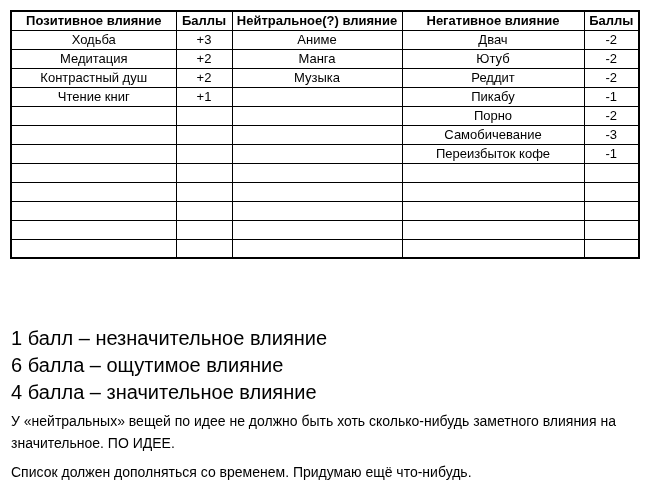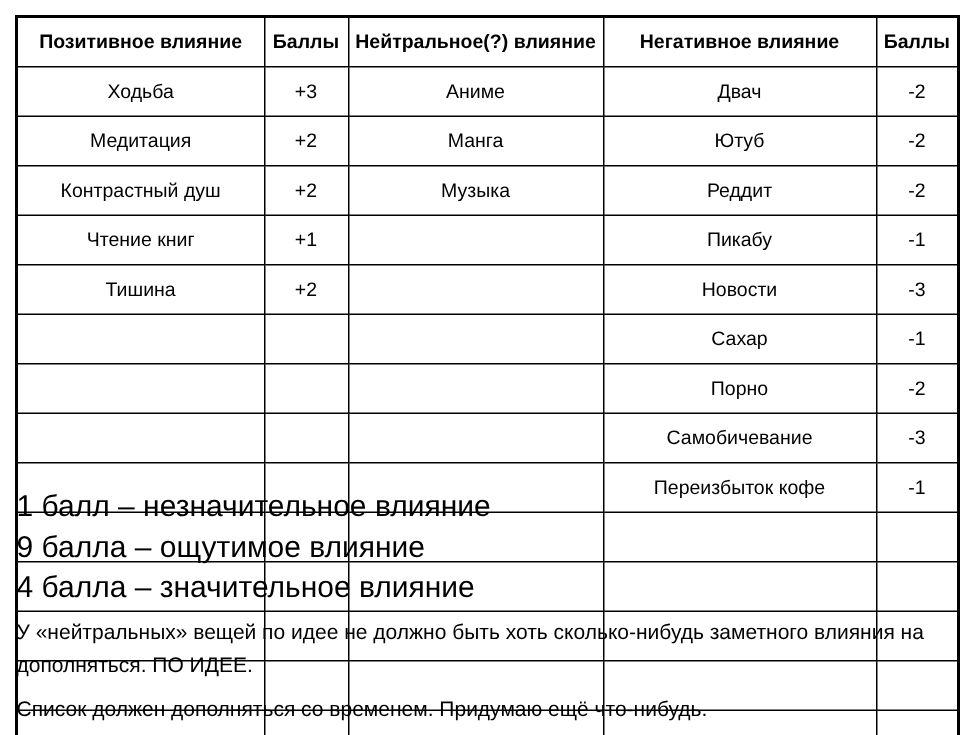--- a/index.html
+++ b/index.html
@@ -23,21 +23,21 @@
     border: 1px solid #000000;
     text-align: center;
     vertical-align: middle;
     padding: 0 2px;
     font-size: 13px;
     line-height: 15px;
     white-space: nowrap;
     overflow: hidden;
   }
   .doc-table th { font-weight: bold; }
-  .doc-table tr { height: 33px; }
+  .doc-table tr { height: 19px; }
   col.c1 { width: 165px; }
   col.c2 { width: 56px; }
   col.c3 { width: 170px; }
   col.c4 { width: 182px; }
   col.c5 { width: 55px; }
 
   .legend {
     position: absolute;
     left: 11px; top: 325px;
     font-size: 20px;
@@ -95,34 +95,20 @@
         <td>-2</td>
       </tr>
       <tr>
         <td>Чтение книг</td>
         <td>+1</td>
         <td></td>
         <td>Пикабу</td>
         <td>-1</td>
       </tr>
       <tr>
-        <td>Тишина</td>
-        <td>+2</td>
-        <td></td>
-        <td>Новости</td>
-        <td>-3</td>
-      </tr>
-      <tr>
-        <td></td>
-        <td></td>
-        <td></td>
-        <td>Сахар</td>
-        <td>-1</td>
-      </tr>
-      <tr>
         <td></td>
         <td></td>
         <td></td>
         <td>Порно</td>
         <td>-2</td>
       </tr>
       <tr>
         <td></td>
         <td></td>
         <td></td>
@@ -169,21 +155,21 @@
         <td></td>
         <td></td>
         <td></td>
         <td></td>
       </tr>
     </tbody>
 </table>
 
 <div class="legend">
   <div>1 балл – незначительное влияние</div>
-  <div>9 балла – ощутимое влияние</div>
+  <div>6 балла – ощутимое влияние</div>
   <div>4 балла – значительное влияние</div>
 </div>
 
 <div class="notes">
   <div>У «нейтральных» вещей по идее не должно быть хоть сколько-нибудь заметного влияния на</div>
-  <div>дополняться. ПО ИДЕЕ.</div>
+  <div>значительное. ПО ИДЕЕ.</div>
   <div class="note-p2">Список должен дополняться со временем. Придумаю ещё что-нибудь.</div>
 </div>
 
 </body></html>

